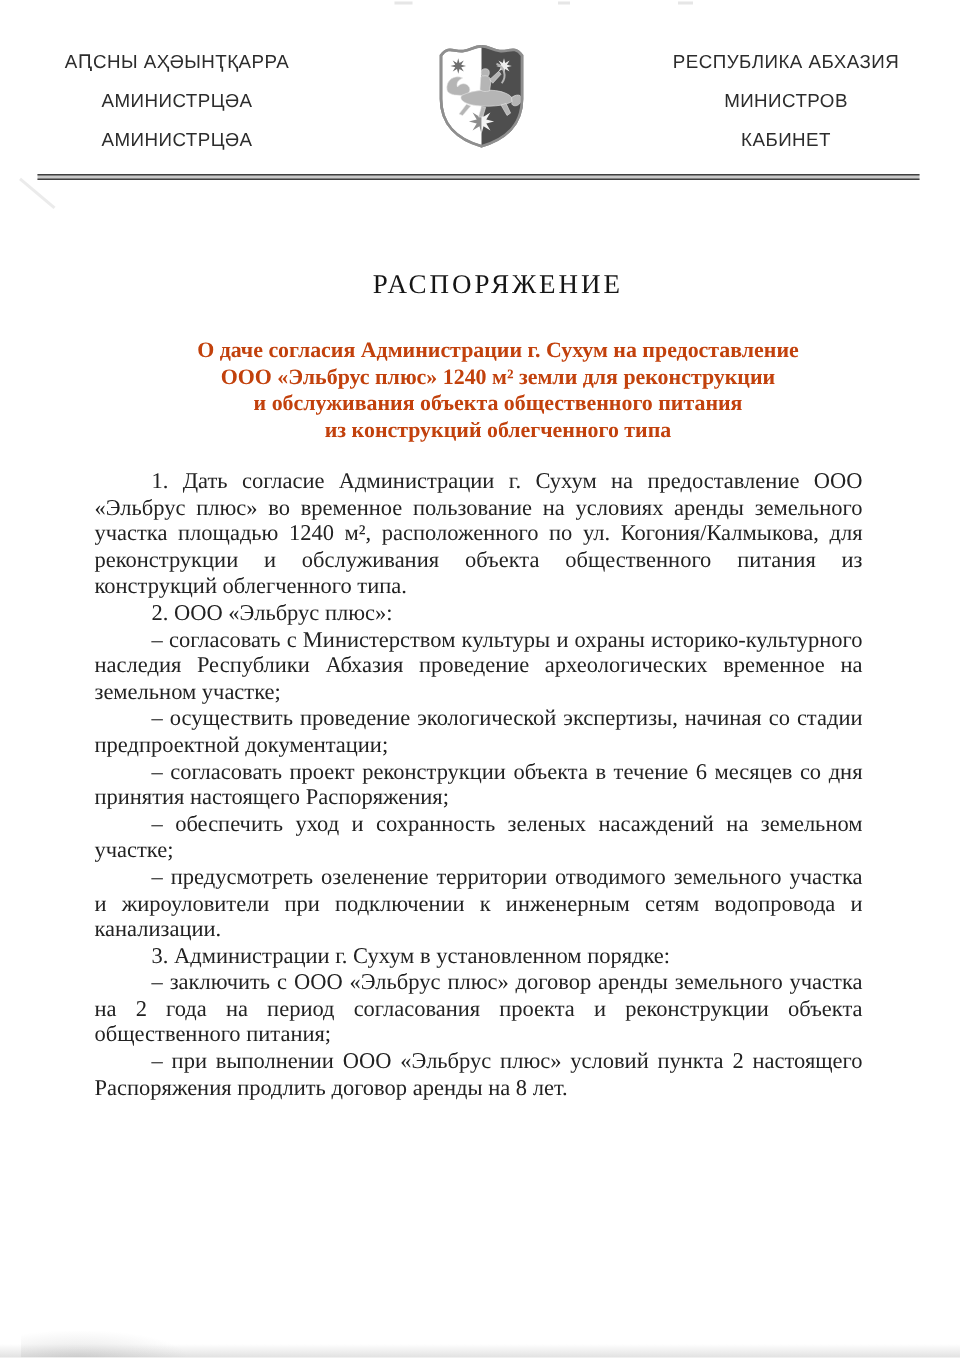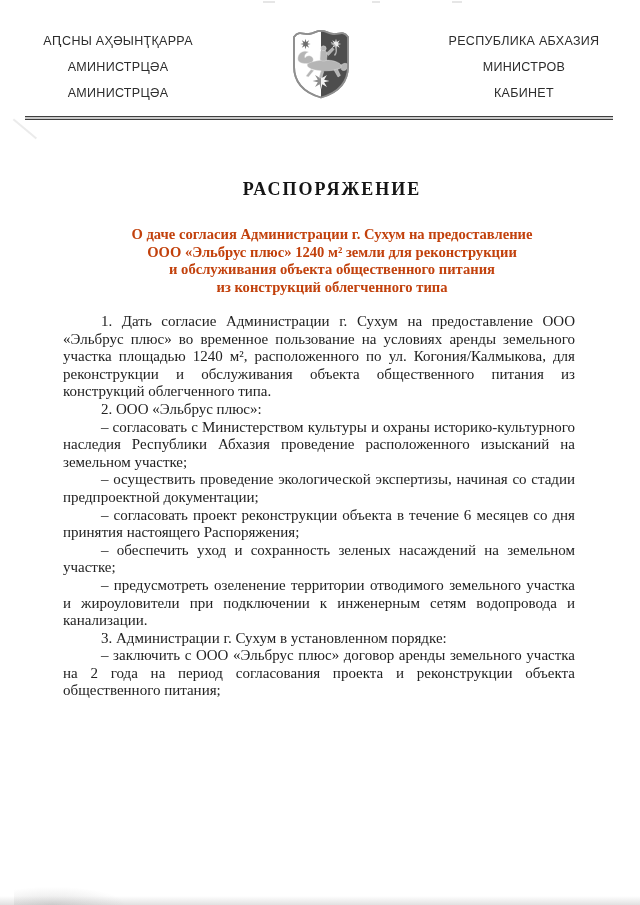--- a/index.html
+++ b/index.html
@@ -7,40 +7,40 @@
     position:relative;
     width:640px;height:905px;
     margin:0 auto;
     background:#ffffff;
     overflow:hidden;
     font-family:"Liberation Serif","DejaVu Serif",serif;
     color:#1f1f1f;
   }
   
   .letterhead{
-    display:flex;justify-content:space-between;align-items:center;
+    display:flex;justify-content:space-between;align-items:flex-end;
     padding:26px 28px 0 30px;
   }
   .lh-block{
     width:176px;text-align:center;
     font-family:"Liberation Sans","DejaVu Sans",sans-serif;
     font-size:12.5px;line-height:26px;letter-spacing:.3px;color:#2c2c2c;
     padding-top:2px;
   }
   .emblem{flex:0 0 auto;margin-top:0;}
   .rule{
     margin:10px 27px 0 25px;height:2px;
     border-top:1.5px solid #3f3f3f;border-bottom:1.5px solid #3f3f3f;
     background:#c9c9c9;
   }
   
   .center-block{padding-left:24px;}
   .doc-title{
     margin-top:59px;text-align:center;
-    font-size:18px;font-weight:bold;letter-spacing:2px;color:#151515;
+    font-size:18px;font-weight:normal;letter-spacing:2px;color:#151515;
   }
   .doc-subtitle{
     margin-top:26px;text-align:center;
     font-size:14.6px;font-weight:bold;line-height:17.5px;color:#c2410c;
   }
   
   .doc-body{
     margin:14px 65px 0 63px;
     font-size:15px;line-height:17.6px;
     text-align:justify;color:#222;
@@ -135,27 +135,28 @@
       <div>О даче согласия Администрации г. Сухум на предоставление</div>
       <div>ООО «Эльбрус плюс» 1240 м² земли для реконструкции</div>
       <div>и обслуживания объекта общественного питания</div>
       <div>из конструкций облегченного типа</div>
     </div>
   </div>
 
   <div class="doc-body">
     <p class="gap">1. Дать согласие Администрации г. Сухум на предоставление ООО «Эльбрус плюс» во временное пользование на условиях аренды земельного участка площадью 1240 м², расположенного по ул. Когония/Калмыкова, для реконструкции и обслуживания объекта общественного питания из конструкций облегченного типа.</p>
     <p>2. ООО «Эльбрус плюс»:</p>
-    <p>– согласовать с Министерством культуры и охраны историко-культурного наследия Республики Абхазия проведение расположенного изысканий на земельном участке;</p>
+    <p>– согласовать с Министерством культуры и охраны историко-культурного наследия Республики Абхазия проведение археологических временное на земельном участке;</p>
     <p>– осуществить проведение экологической экспертизы, начиная со стадии предпроектной документации;</p>
     <p>– согласовать проект реконструкции объекта в течение 6 месяцев со дня принятия настоящего Распоряжения;</p>
     <p>– обеспечить уход и сохранность зеленых насаждений на земельном участке;</p>
     <p>– предусмотреть озеленение территории отводимого земельного участка и жироуловители при подключении к инженерным сетям водопровода и канализации.</p>
     <p>3. Администрации г. Сухум в установленном порядке:</p>
     <p>– заключить с ООО «Эльбрус плюс» договор аренды земельного участка на 2 года на период согласования проекта и реконструкции объекта общественного питания;</p>
+    <p>– при выполнении ООО «Эльбрус плюс» условий пункта 2 настоящего Распоряжения продлить договор аренды на 8 лет.</p>
   </div>
 
   <div class="scratch"></div>
   <div class="top-mark tm1"></div>
   <div class="top-mark tm2"></div>
   <div class="top-mark tm3"></div>
   <div class="corner-smudge"></div>
   <div class="bottom-shade"></div>
 </div>
 

